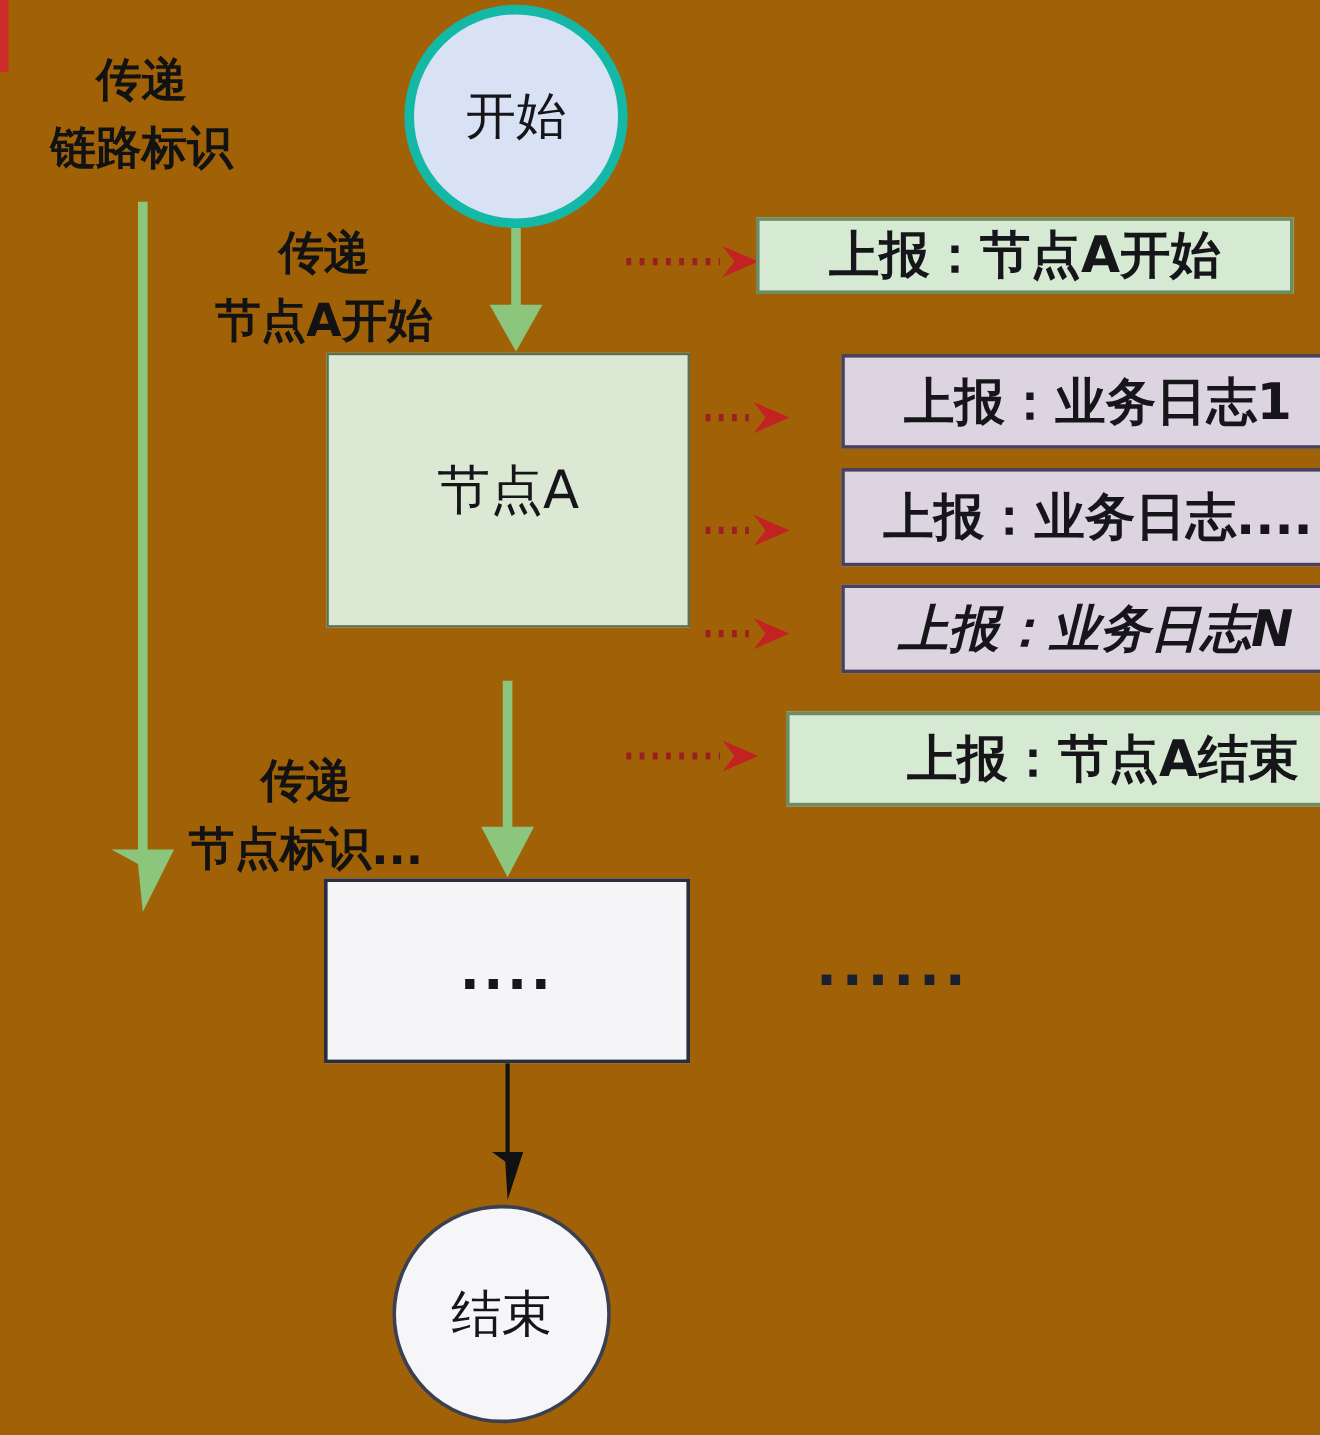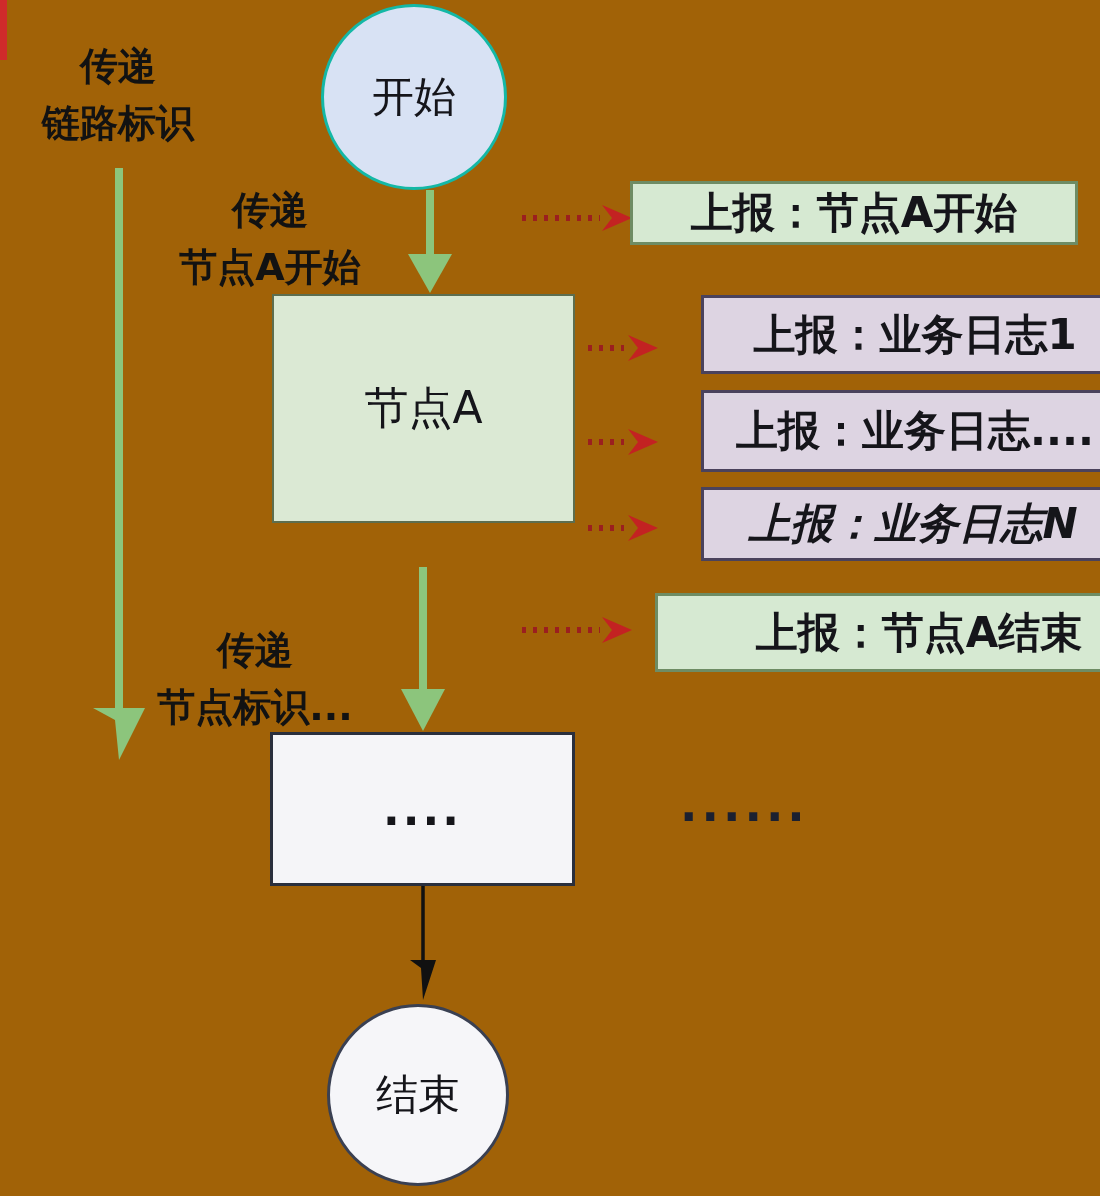--- a/index.html
+++ b/index.html
@@ -30,23 +30,23 @@
   }
 
   
   .circle{
     border-radius:50%;
     display:flex;align-items:center;justify-content:center;
     font-size:42px;
     box-sizing:border-box;
   }
   .circle.start{
-    left:321px;top:4px;width:186px;height:186px;
+    left:337px;top:4px;width:186px;height:186px;
     background:#d8e2f4;
-    border:3px solid #14b8a6;
+    border:8px solid #14b8a6;
   }
   .circle.end{
     left:327px;top:1004px;width:182px;height:182px;
     background:#f6f6f9;
     border:3px solid #3a4052;
     justify-content:center;
   }
   .box{
     display:flex;align-items:center;justify-content:center;
     box-sizing:border-box;

